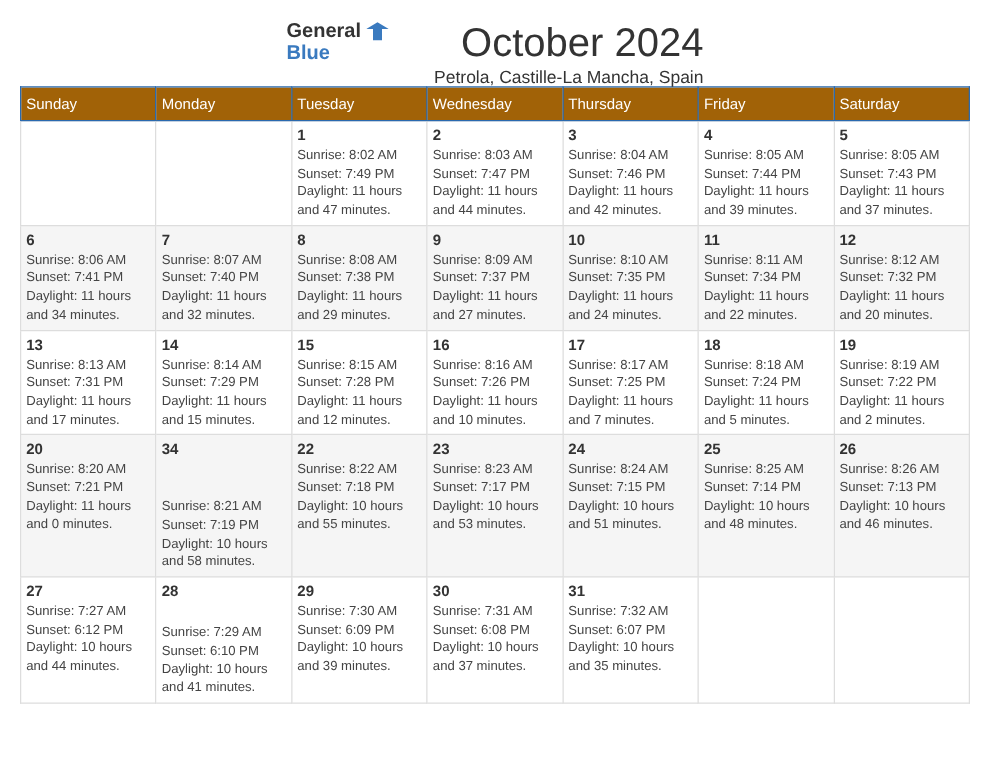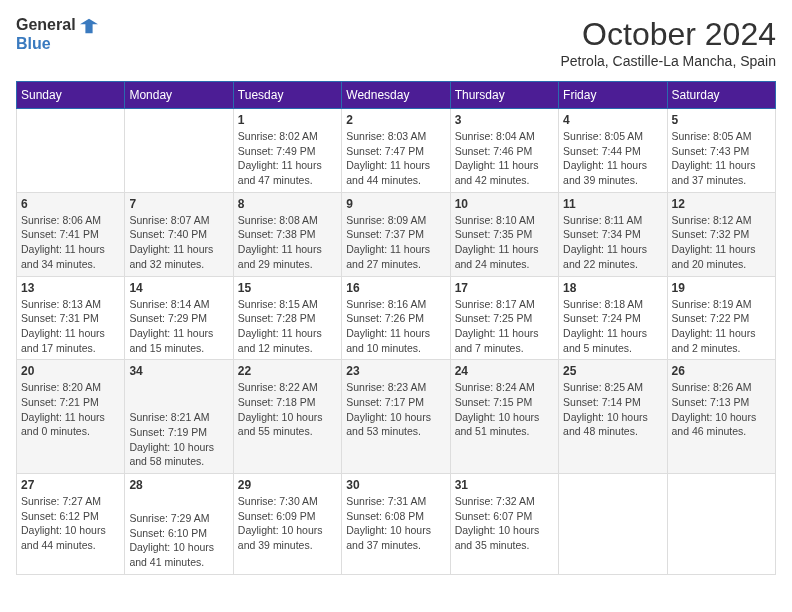--- a/index.html
+++ b/index.html
@@ -5,23 +5,22 @@
     * { box-sizing: border-box; margin: 0; padding: 0; }
     body {
       font-family: Arial, sans-serif;
       background: #fff;
       width: 792px;
       min-height: 612px;
       padding: 16px;
     }
     .header {
       display: flex;
-      justify-content: space-between;
+      justify-content: center;
       align-items: flex-start;
-      margin-bottom: 12px;
       gap: 36px;
     }
     .logo {
       display: flex;
       align-items: center;
       gap: 4px;
     }
     .title-block {
       text-align: right;
     }
@@ -33,21 +32,21 @@
     .location {
       font-size: 14px;
       color: #333;
     }
     .calendar {
       width: 100%;
       border-collapse: collapse;
       font-size: 11px;
     }
     .calendar th {
-      background-color: #4c1d95;
+      background-color: #a16207;
       color: #fff;
       padding: 6px 4px;
       text-align: left;
       font-size: 12px;
       font-weight: normal;
       border: 1px solid #2a6aaf;
     }
     .calendar td {
       vertical-align: top;
       padding: 4px;

